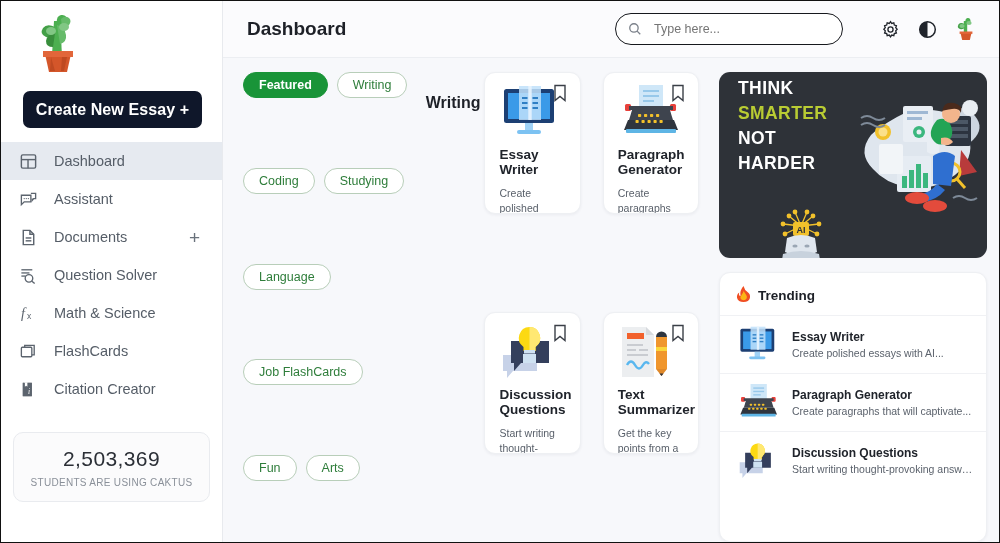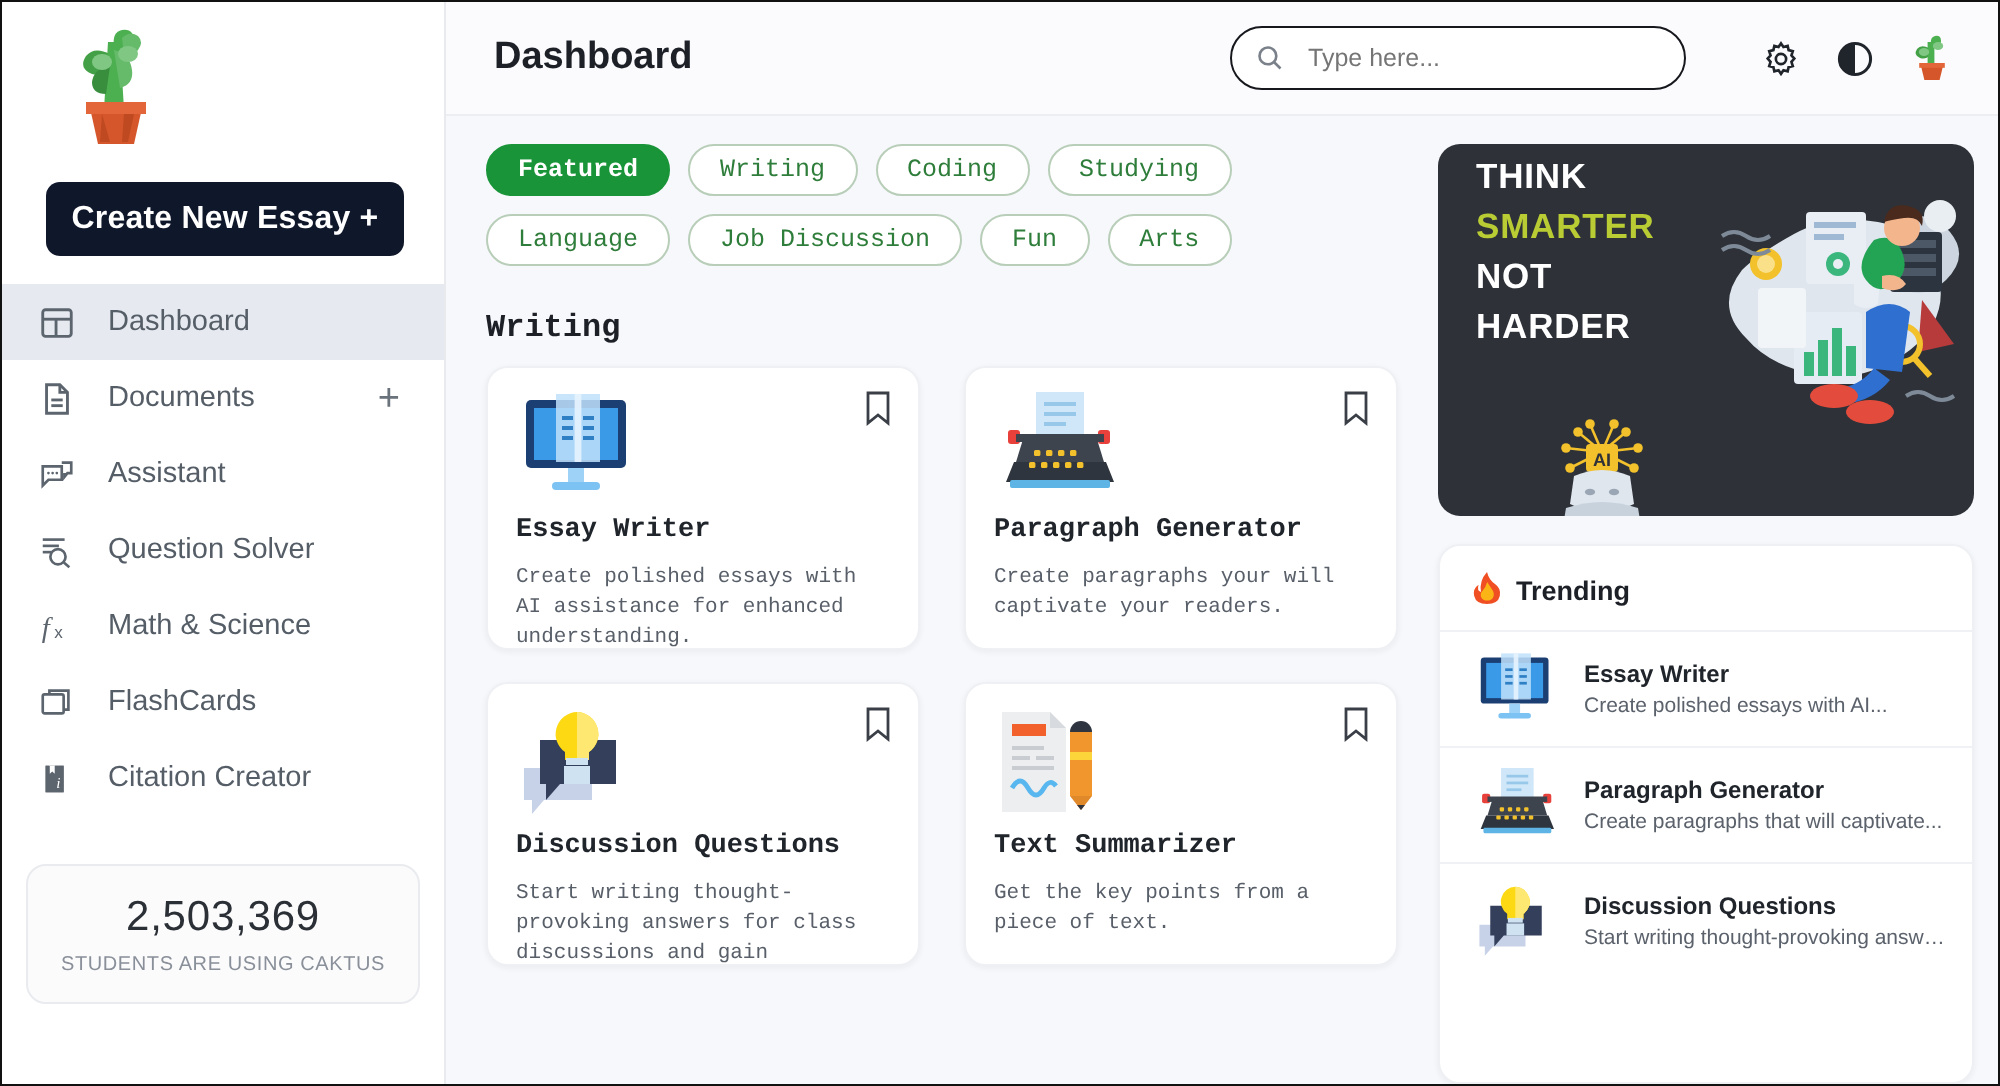--- a/index.html
+++ b/index.html
@@ -121,21 +121,21 @@
   .content {
     flex: 1;
     display: flex;
     padding: 14px 12px 0 16px;
     gap: 14px;
     min-height: 0;
     overflow: hidden;
   }
 
   
-  .left-col { flex: 1; min-width: 0; display: flex; flex-direction: column; font-family: Liberation Mono, monospace; }
+  .left-col { flex: 1; min-width: 0; display: flex; flex-direction: row; }
   .chips { display: flex; flex-wrap: wrap; gap: 9px; padding: 0 0 0 4px; }
   .chip {
     height: 26px; padding: 0 15px;
     border-radius: 14px;
     border: 1px solid #b8ceb9;
     color: #2e7d3a;
     font-size: 12.5px;
     display: flex; align-items: center;
     background: #fff;
     cursor: pointer;
@@ -255,42 +255,42 @@
             <rect x="2.5" y="3" width="15" height="14" rx="1.5"></rect>
             <line x1="2.5" y1="8" x2="17.5" y2="8"></line>
             <line x1="9.5" y1="8" x2="9.5" y2="17"></line>
           </svg>
         </span>
         <span class="nav-label">Dashboard</span>
       </div>
 
       <div class="nav-item">
         <span class="nav-ico">
-          <svg width="19" height="19" viewBox="0 0 20 20" fill="none" stroke="#5c646e" stroke-width="1.5">
-            <path d="M4.5 2.5 h7 l4 4 v11 h-11 z"></path>
-            <path d="M11.5 2.5 v4 h4"></path>
-            <line x1="7" y1="10.5" x2="13" y2="10.5"></line>
-            <line x1="7" y1="13.5" x2="13" y2="13.5"></line>
-          </svg>
-        </span>
-        <span class="nav-label">Documents</span>
-        <span class="nav-plus">+</span>
-      </div>
-
-      <div class="nav-item">
-        <span class="nav-ico">
           <svg width="19" height="19" viewBox="0 0 20 20" fill="none" stroke="#5c646e" stroke-width="1.4">
             <path d="M2.5 5.5 h10 v7 h-7 l-3 3 z"></path>
             <path d="M12.5 3.5 h5 v5.5 h-2 l-1.6 2 v-2"></path>
             <circle cx="5.5" cy="9" r=".7" fill="#5c646e" stroke="none"></circle>
             <circle cx="7.7" cy="9" r=".7" fill="#5c646e" stroke="none"></circle>
             <circle cx="9.9" cy="9" r=".7" fill="#5c646e" stroke="none"></circle>
           </svg>
         </span>
         <span class="nav-label">Assistant</span>
+      </div>
+
+      <div class="nav-item">
+        <span class="nav-ico">
+          <svg width="19" height="19" viewBox="0 0 20 20" fill="none" stroke="#5c646e" stroke-width="1.5">
+            <path d="M4.5 2.5 h7 l4 4 v11 h-11 z"></path>
+            <path d="M11.5 2.5 v4 h4"></path>
+            <line x1="7" y1="10.5" x2="13" y2="10.5"></line>
+            <line x1="7" y1="13.5" x2="13" y2="13.5"></line>
+          </svg>
+        </span>
+        <span class="nav-label">Documents</span>
+        <span class="nav-plus">+</span>
       </div>
 
       <div class="nav-item">
         <span class="nav-ico">
           <svg width="19" height="19" viewBox="0 0 20 20" fill="none" stroke="#5c646e" stroke-width="1.4">
             <line x1="2.5" y1="4" x2="14" y2="4"></line>
             <line x1="2.5" y1="7.3" x2="11" y2="7.3"></line>
             <line x1="2.5" y1="10.6" x2="7" y2="10.6"></line>
             <circle cx="10.5" cy="13" r="4"></circle>
             <line x1="13.6" y1="16.1" x2="16.5" y2="18.5"></line>
@@ -384,21 +384,21 @@
     <div class="content">
 
       <section class="left-col">
 
         <div class="chips">
           <div class="chip active">Featured</div>
           <div class="chip">Writing</div>
           <div class="chip">Coding</div>
           <div class="chip">Studying</div>
           <div class="chip">Language</div>
-          <div class="chip">Job Discussion</div>
+          <div class="chip">Job FlashCards</div>
           <div class="chip">Fun</div>
           <div class="chip">Arts</div>
         </div>
 
         <div class="section-title">Writing</div>
 
         <div class="card-grid">
 
           <div class="card">
             <span class="bookmark">

